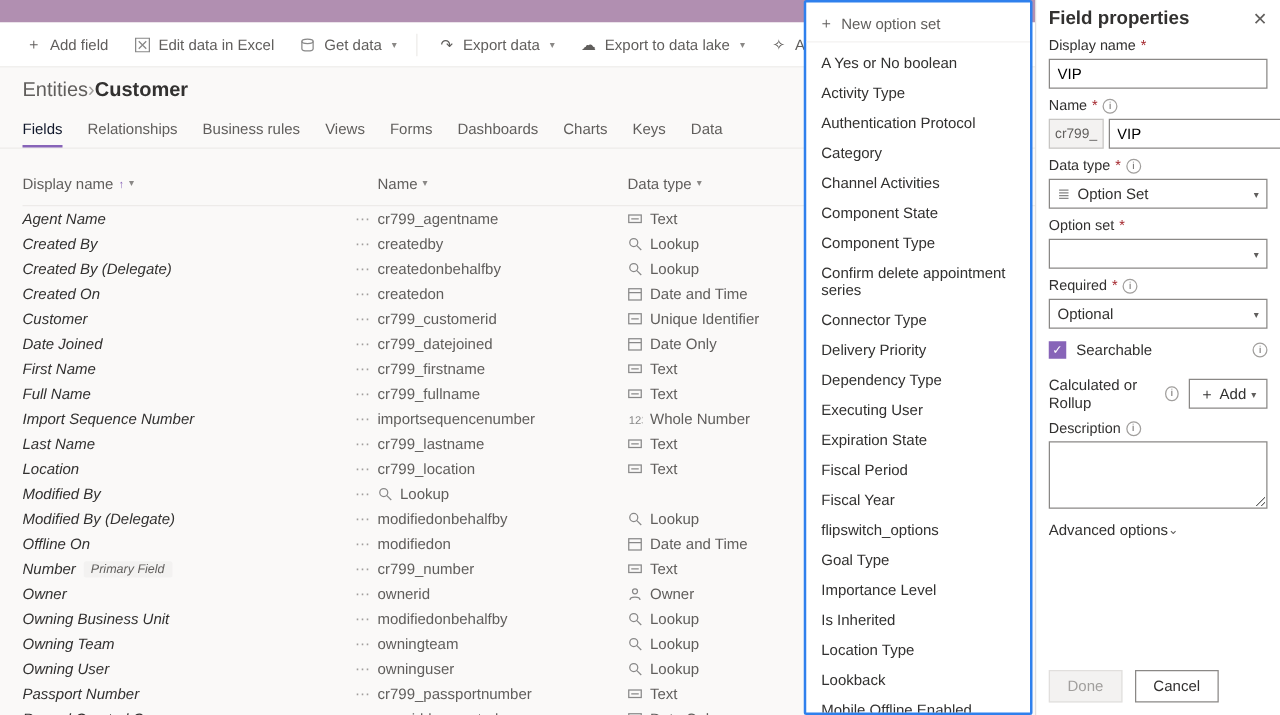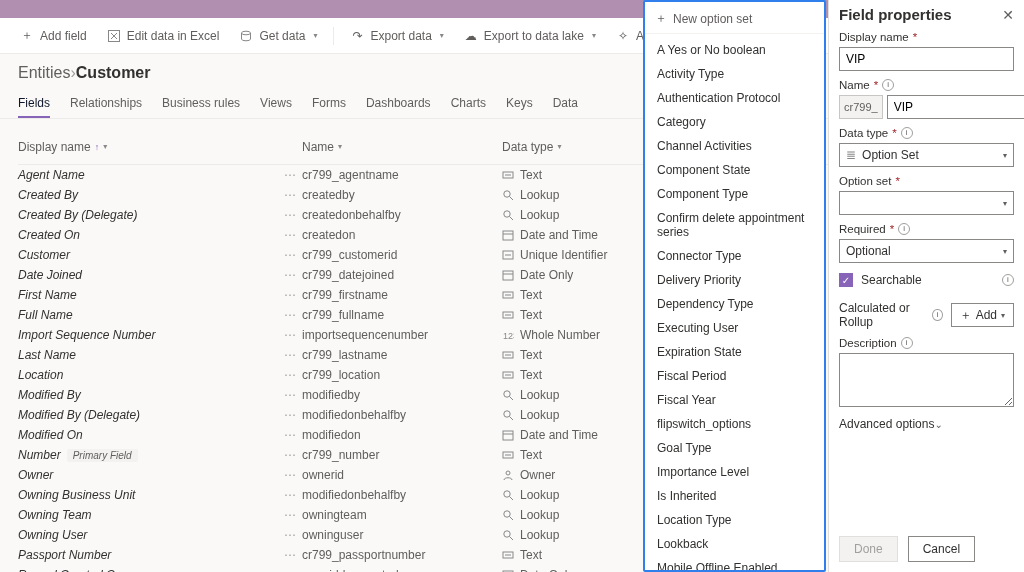--- a/index.html
+++ b/index.html
@@ -349,21 +349,20 @@
             </svg>
           </span>
           <span>Text</span>
         </div>
       </div>
       <div class="row">
         <div class="c1">
           <span>Modified By</span>
         </div>
         <div class="dots">⋯</div>
-        <div class="c2">modifiedby</div>
         <div class="c3">
           <span class="dt-ic">
             <svg width="12" height="12" viewBox="0 0 12 12">
               <circle cx="5" cy="5" r="3.2" fill="none" stroke="#888"></circle>
               <line x1="7.5" y1="7.5" x2="11" y2="11" stroke="#888"></line>
             </svg>
           </span>
           <span>Lookup</span>
         </div>
       </div>
@@ -378,21 +377,21 @@
             <svg width="12" height="12" viewBox="0 0 12 12">
               <circle cx="5" cy="5" r="3.2" fill="none" stroke="#888"></circle>
               <line x1="7.5" y1="7.5" x2="11" y2="11" stroke="#888"></line>
             </svg>
           </span>
           <span>Lookup</span>
         </div>
       </div>
       <div class="row">
         <div class="c1">
-          <span>Modified On</span>
+          <span>Offline On</span>
         </div>
         <div class="dots">⋯</div>
         <div class="c2">modifiedon</div>
         <div class="c3">
           <span class="dt-ic">
             <svg width="12" height="12" viewBox="0 0 12 12">
               <rect x="1" y="2" width="10" height="9" fill="none" stroke="#888"></rect>
               <line x1="1" y1="5" x2="11" y2="5" stroke="#888"></line>
             </svg>
           </span>

